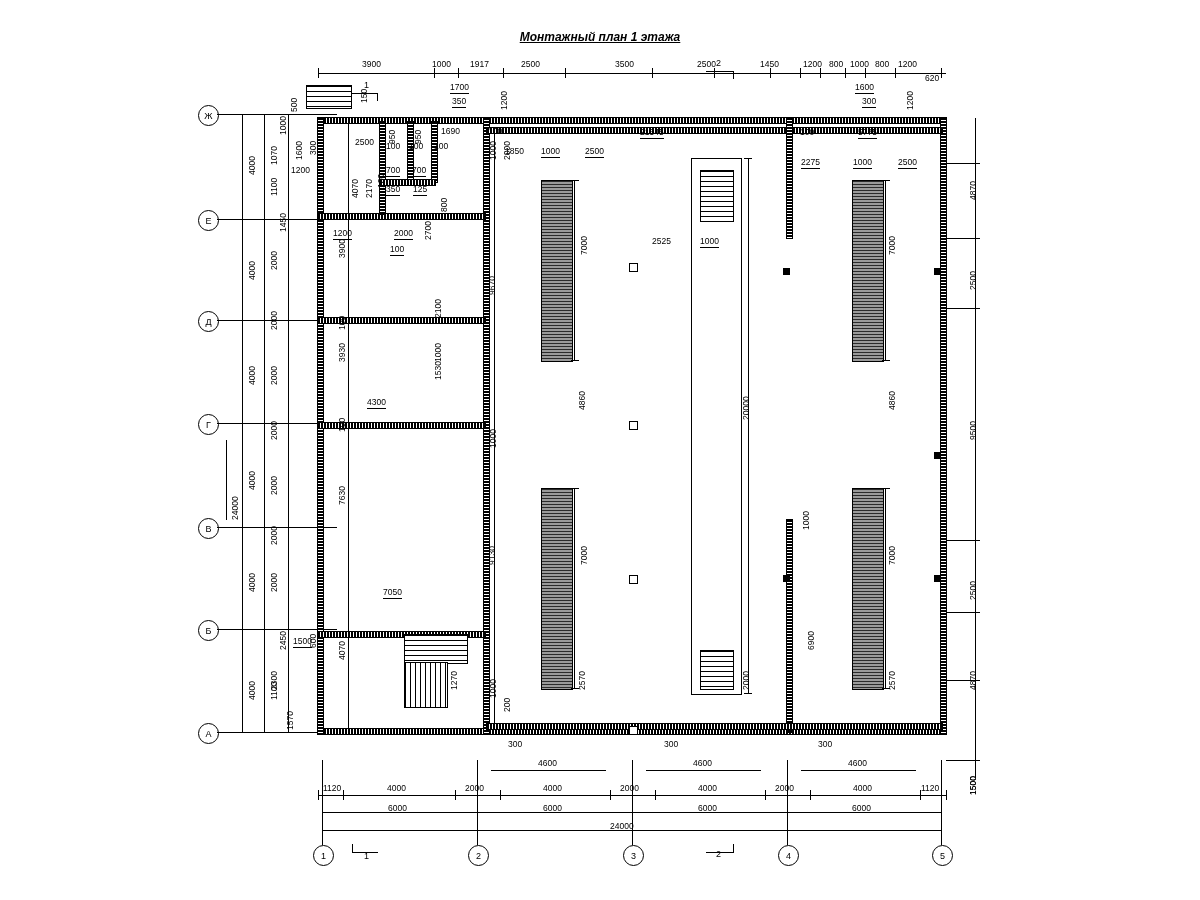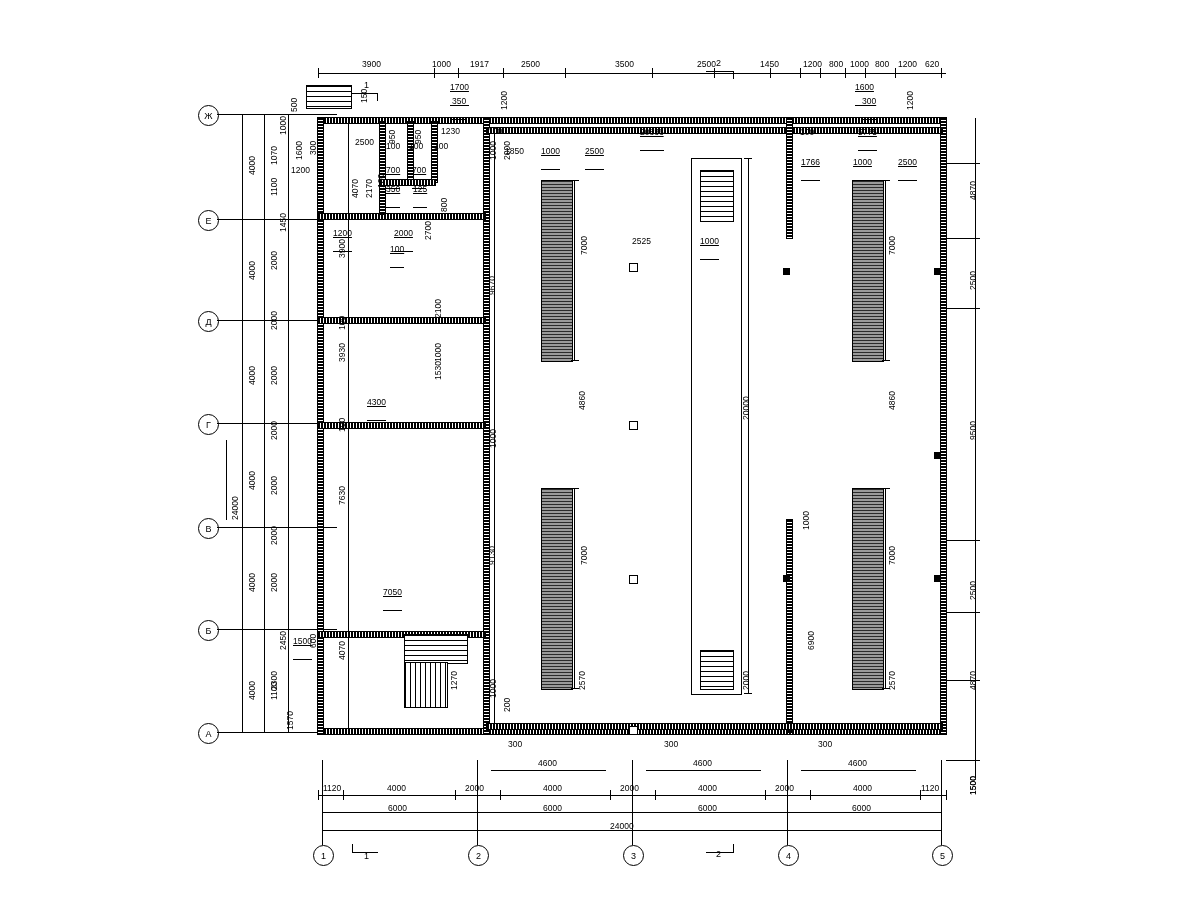--- a/index.html
+++ b/index.html
@@ -6,21 +6,21 @@
   body{width:1200px;height:900px;overflow:hidden;font-family:"Liberation Sans",sans-serif;color:#000;}
   #sheet{position:relative;width:1200px;height:900px;}
 
   .title{
     position:absolute;left:0;top:30px;width:1200px;text-align:center;
     font-size:12px;font-style:italic;font-weight:bold;text-decoration:underline;
   }
 
   
   .t{position:absolute;font-size:8.5px;line-height:9px;white-space:nowrap;}
-  .ul{border-bottom:1px solid #000;padding-bottom:13px;text-decoration:underline;}
+  .ul{border-bottom:1px solid #000;padding-bottom:1px;}
   .v{transform-origin:0 0;transform:rotate(-90deg);}
 
   
   .ln{position:absolute;background:#000;}
   .h{height:1px;}
   .vl{width:1px;}
   .wallh{position:absolute;height:5px;background:repeating-linear-gradient(90deg,#000 0 2px,#fff 2px 3px);outline:1px solid #000;}
   .wallv{position:absolute;width:5px;background:repeating-linear-gradient(180deg,#000 0 2px,#fff 2px 3px);outline:1px solid #000;}
 
   
@@ -42,20 +42,21 @@
 
   .box{position:absolute;border:1px solid #000;background:#fff;}
 
   .sect{position:absolute;font-size:9px;}
 </style>
 </head>
 <body>
 
 <div id="sheet">
 
+  <div class="title">Монтажный план 1 этажа</div>
 
   <div class="axc" style="left:198px;top:105px">Ж</div>
   <div class="axc" style="left:198px;top:210px">Е</div>
   <div class="axc" style="left:198px;top:311px">Д</div>
   <div class="axc" style="left:198px;top:414px">Г</div>
   <div class="axc" style="left:198px;top:518px">В</div>
   <div class="axc" style="left:198px;top:620px">Б</div>
   <div class="axc" style="left:198px;top:723px">А</div>
 
   <div class="ln h" style="left:217px;top:114px;width:120px"></div>
@@ -163,21 +164,21 @@
   <div class="t" style="left:470px;top:60px">1917</div>
   <div class="t" style="left:521px;top:60px">2500</div>
   <div class="t" style="left:615px;top:60px">3500</div>
   <div class="t" style="left:697px;top:60px">2500</div>
   <div class="t" style="left:760px;top:60px">1450</div>
   <div class="t" style="left:803px;top:60px">1200</div>
   <div class="t" style="left:829px;top:60px">800</div>
   <div class="t" style="left:850px;top:60px">1000</div>
   <div class="t" style="left:875px;top:60px">800</div>
   <div class="t" style="left:898px;top:60px">1200</div>
-  <div class="t" style="left:925px;top:60px">620</div>
+  <div class="t" style="left:925px;top:74px">620</div>
 
   <div class="t ul" style="left:450px;top:83px">1700</div>
   <div class="t ul" style="left:452px;top:97px">350</div>
   <div class="t v" style="left:500px;top:110px">1200</div>
   <div class="t ul" style="left:855px;top:83px">1600</div>
   <div class="t ul" style="left:862px;top:97px">300</div>
   <div class="t v" style="left:906px;top:110px">1200</div>
 
   <div class="t v" style="left:290px;top:112px">500</div>
   <div class="t v" style="left:360px;top:103px">150</div>
@@ -279,21 +280,21 @@
   <div class="t" style="left:693px;top:759px">4600</div>
   <div class="t" style="left:848px;top:759px">4600</div>
 
   <div class="t" style="left:508px;top:740px">300</div>
   <div class="t" style="left:664px;top:740px">300</div>
   <div class="t" style="left:818px;top:740px">300</div>
   <div class="t v" style="left:969px;top:795px">1500</div>
 
   <div class="t v" style="left:388px;top:144px">950</div>
   <div class="t v" style="left:414px;top:144px">950</div>
-  <div class="t" style="left:441px;top:127px">1230</div>
+  <div class="t" style="left:441px;top:127px">1690</div>
   <div class="t" style="left:488px;top:127px">100</div>
   <div class="t" style="left:386px;top:142px">100</div>
   <div class="t" style="left:409px;top:142px">100</div>
   <div class="t" style="left:434px;top:142px">100</div>
   <div class="t" style="left:355px;top:138px">2500</div>
   <div class="t ul" style="left:386px;top:166px">700</div>
   <div class="t ul" style="left:412px;top:166px">700</div>
   <div class="t ul" style="left:386px;top:185px">350</div>
   <div class="t ul" style="left:413px;top:185px">125</div>
   <div class="t v" style="left:365px;top:198px">2170</div>
@@ -318,26 +319,26 @@
   <div class="t v" style="left:488px;top:565px">9130</div>
   <div class="t ul" style="left:383px;top:588px">7050</div>
   <div class="t v" style="left:338px;top:660px">4070</div>
   <div class="t v" style="left:450px;top:690px">1270</div>
   <div class="t v" style="left:489px;top:698px">1000</div>
   <div class="t v" style="left:503px;top:712px">200</div>
 
   <div class="t" style="left:505px;top:147px">1850</div>
   <div class="t ul" style="left:541px;top:147px">1000</div>
   <div class="t ul" style="left:585px;top:147px">2500</div>
-  <div class="t ul" style="left:640px;top:128px">20836</div>
+  <div class="t ul" style="left:640px;top:128px">21545</div>
   <div class="t" style="left:800px;top:128px">100</div>
   <div class="t ul" style="left:858px;top:128px">5775</div>
-  <div class="t" style="left:632px;top:237px">2525</div>
+  <div class="t" style="left:652px;top:237px">2525</div>
   <div class="t ul" style="left:700px;top:237px">1000</div>
-  <div class="t ul" style="left:801px;top:158px">1766</div>
+  <div class="t ul" style="left:801px;top:158px">2275</div>
   <div class="t ul" style="left:853px;top:158px">1000</div>
   <div class="t ul" style="left:898px;top:158px">2500</div>
 
   <div class="t v" style="left:580px;top:255px">7000</div>
   <div class="t v" style="left:580px;top:565px">7000</div>
   <div class="t v" style="left:888px;top:255px">7000</div>
   <div class="t v" style="left:888px;top:565px">7000</div>
   <div class="t v" style="left:578px;top:410px">4860</div>
   <div class="t v" style="left:888px;top:410px">4860</div>
   <div class="t v" style="left:578px;top:690px">2570</div>

